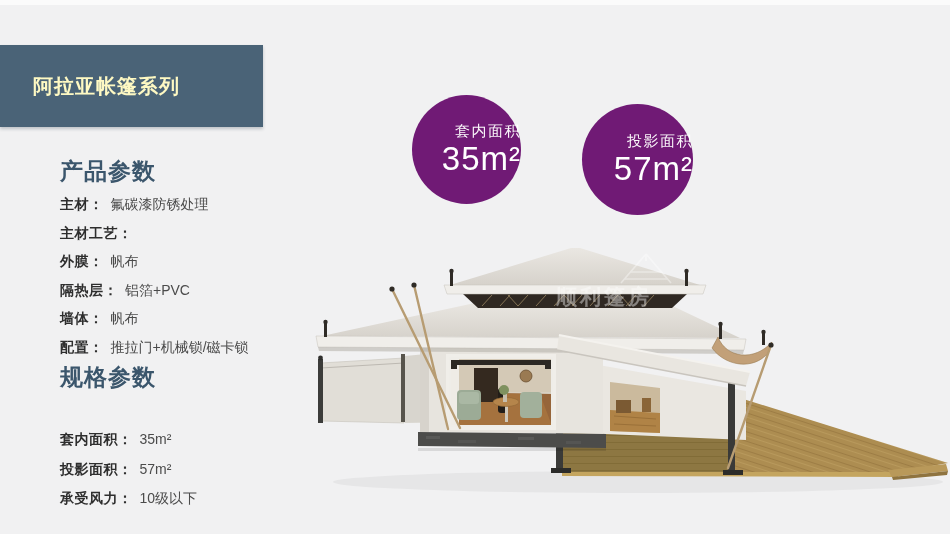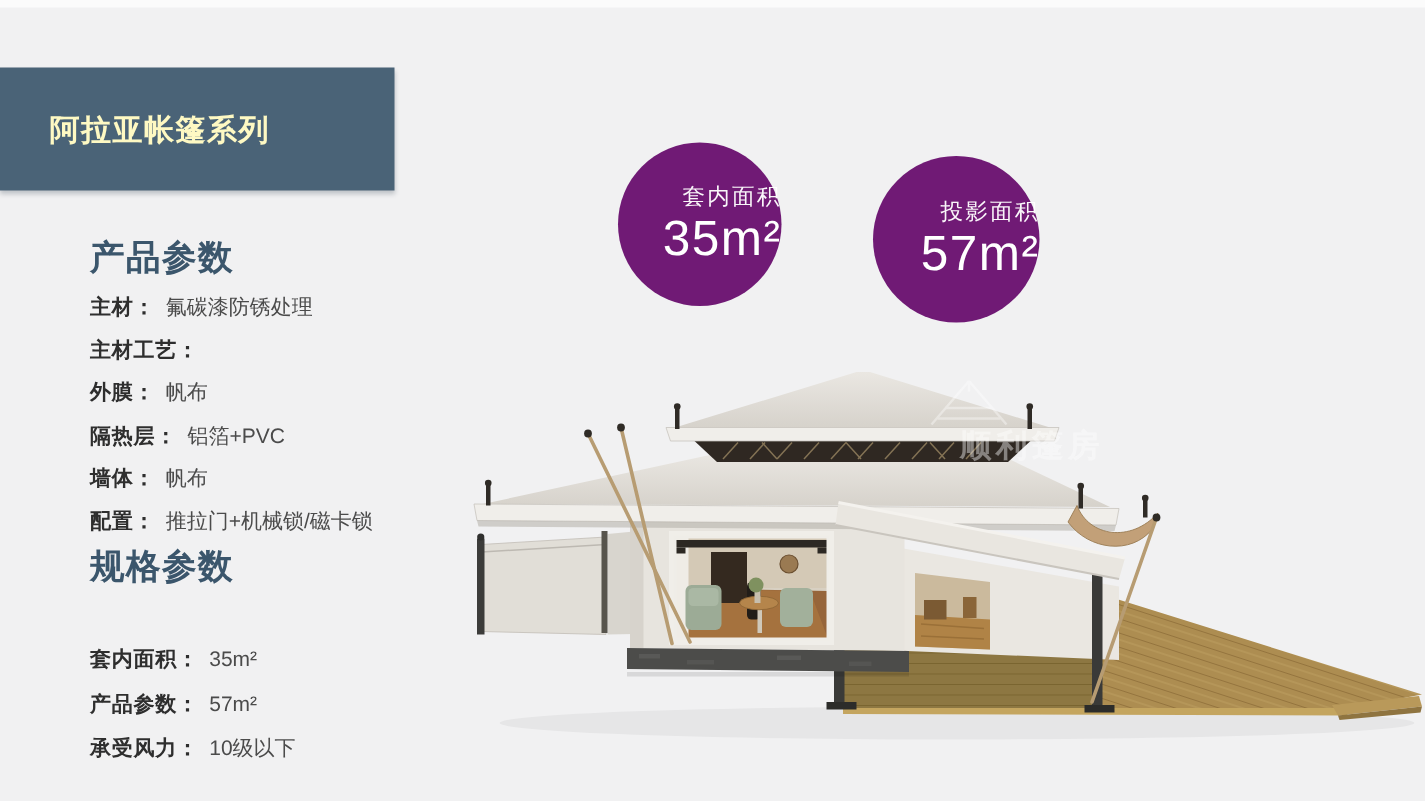--- a/index.html
+++ b/index.html
@@ -28,21 +28,21 @@
   .badge.b1{left:412px;top:95px;width:109px;height:109px;}
   .badge.b2{left:582px;top:104px;width:111px;height:111px;}
   .badge.b3{left:752px;top:99px;width:97px;height:97px;}
   .badge .b-lbl{font-size:15px;letter-spacing:1.5px;opacity:.96;margin-bottom:1px;}
   .badge .b-val{font-size:33px;line-height:1.05;letter-spacing:1px;}
   .badge.b3 .b-val{font-size:26px;}
 
   
   .tent{position:absolute;left:308px;top:232px;width:642px;height:302px;margin:0;}
   .tent svg.scene{position:absolute;left:0;top:0;}
-  .wm{position:absolute;left:248px;top:20px;width:180px;text-align:right;color:#fff;opacity:.42;pointer-events:none;}
+  .wm{position:absolute;left:248px;top:20px;width:180px;text-align:left;color:#fff;opacity:.42;pointer-events:none;}
   .wm-glyph{display:block;margin:0 auto;}
   .wm-cn{font-size:21px;font-weight:bold;letter-spacing:3px;margin-top:-3px;}
   .wm-en{font-size:10.5px;letter-spacing:4px;margin-top:2px;}
 </style>
 </head>
 <body>
 
 <div class="stage">
   <div class="top-strip"></div>
 
@@ -79,21 +79,21 @@
 
   <div class="section spec">
     <h2 class="sec-title">规格参数</h2>
     <div class="prow">
     </div>
     <div class="prow">
       <span class="lbl">套内面积：</span>
       <span class="val">35m²</span>
     </div>
     <div class="prow">
-      <span class="lbl">产品参数：</span>
+      <span class="lbl">投影面积：</span>
       <span class="val">57m²</span>
     </div>
     <div class="prow">
       <span class="lbl">承受风力：</span>
       <span class="val">10级以下</span>
     </div>
   </div>
 
   <div class="badge b1">
     <span class="b-lbl">套内面积</span>

